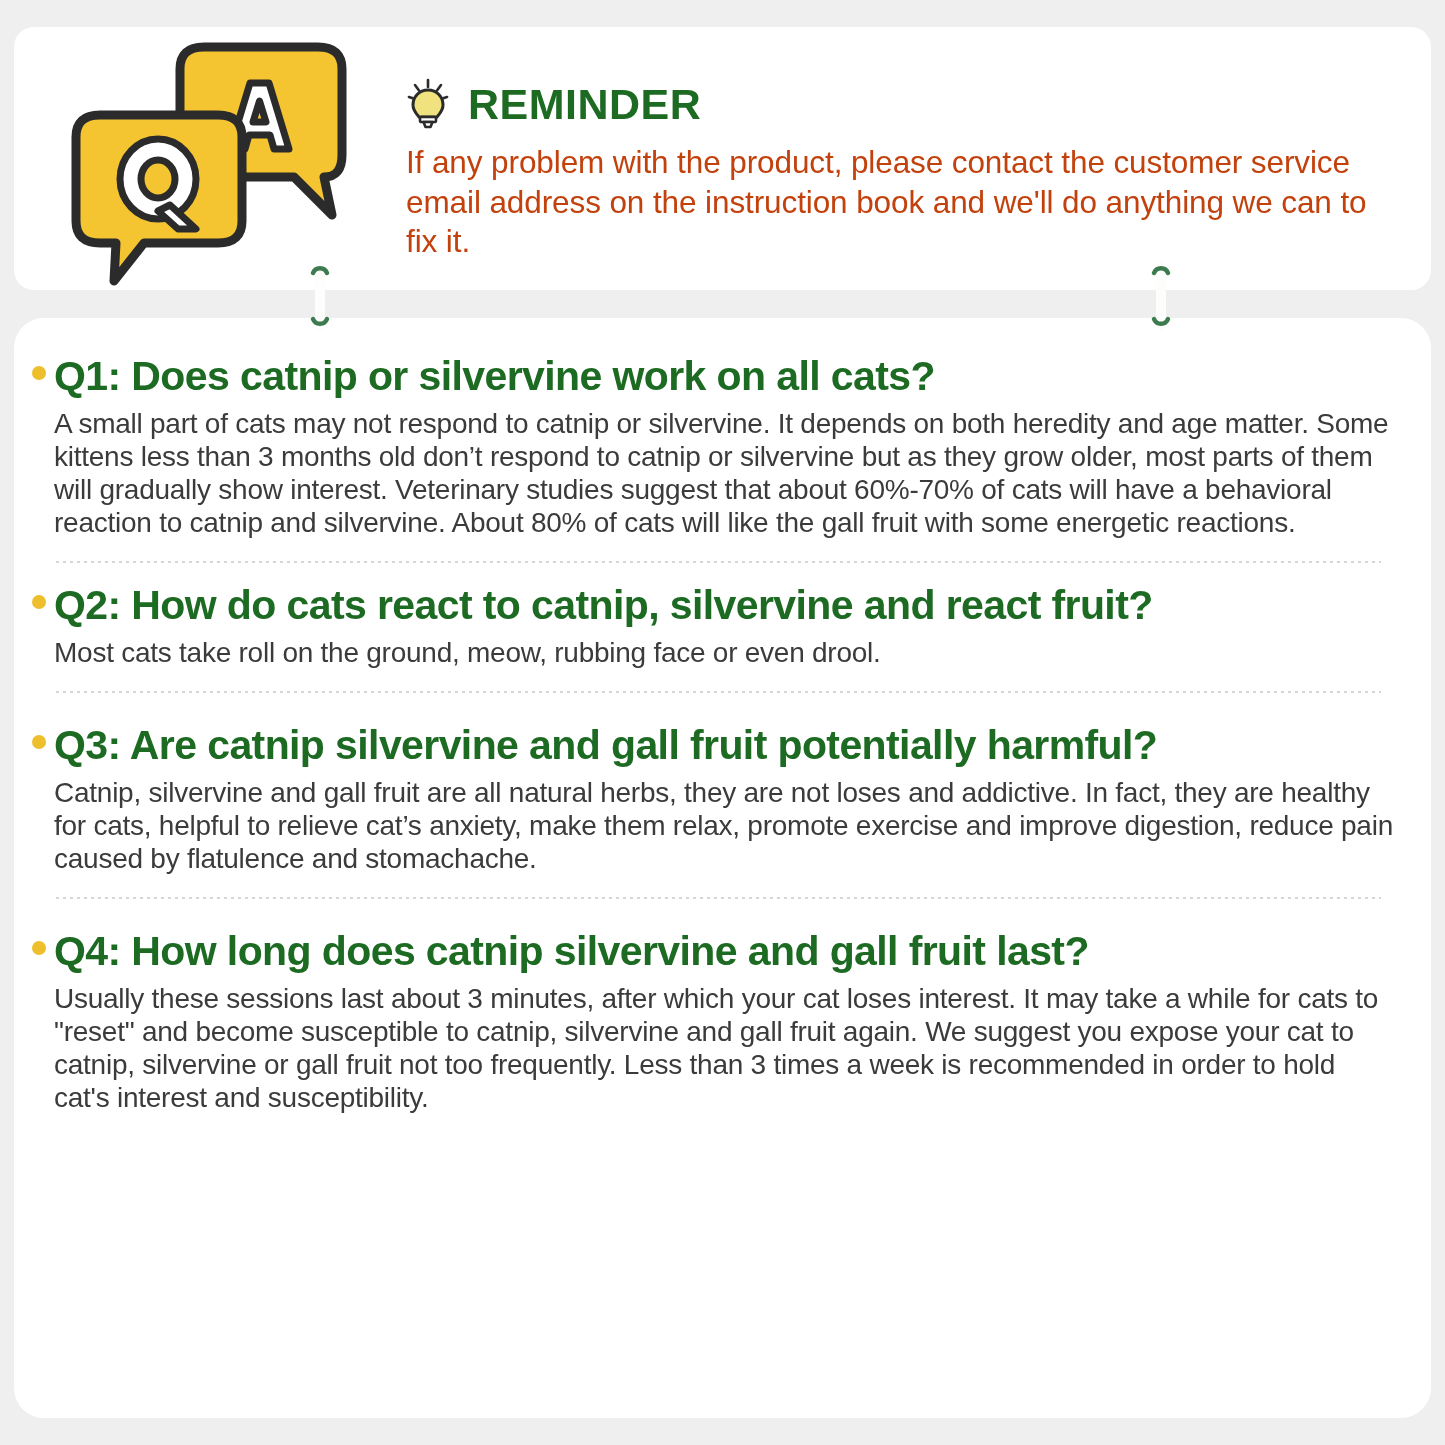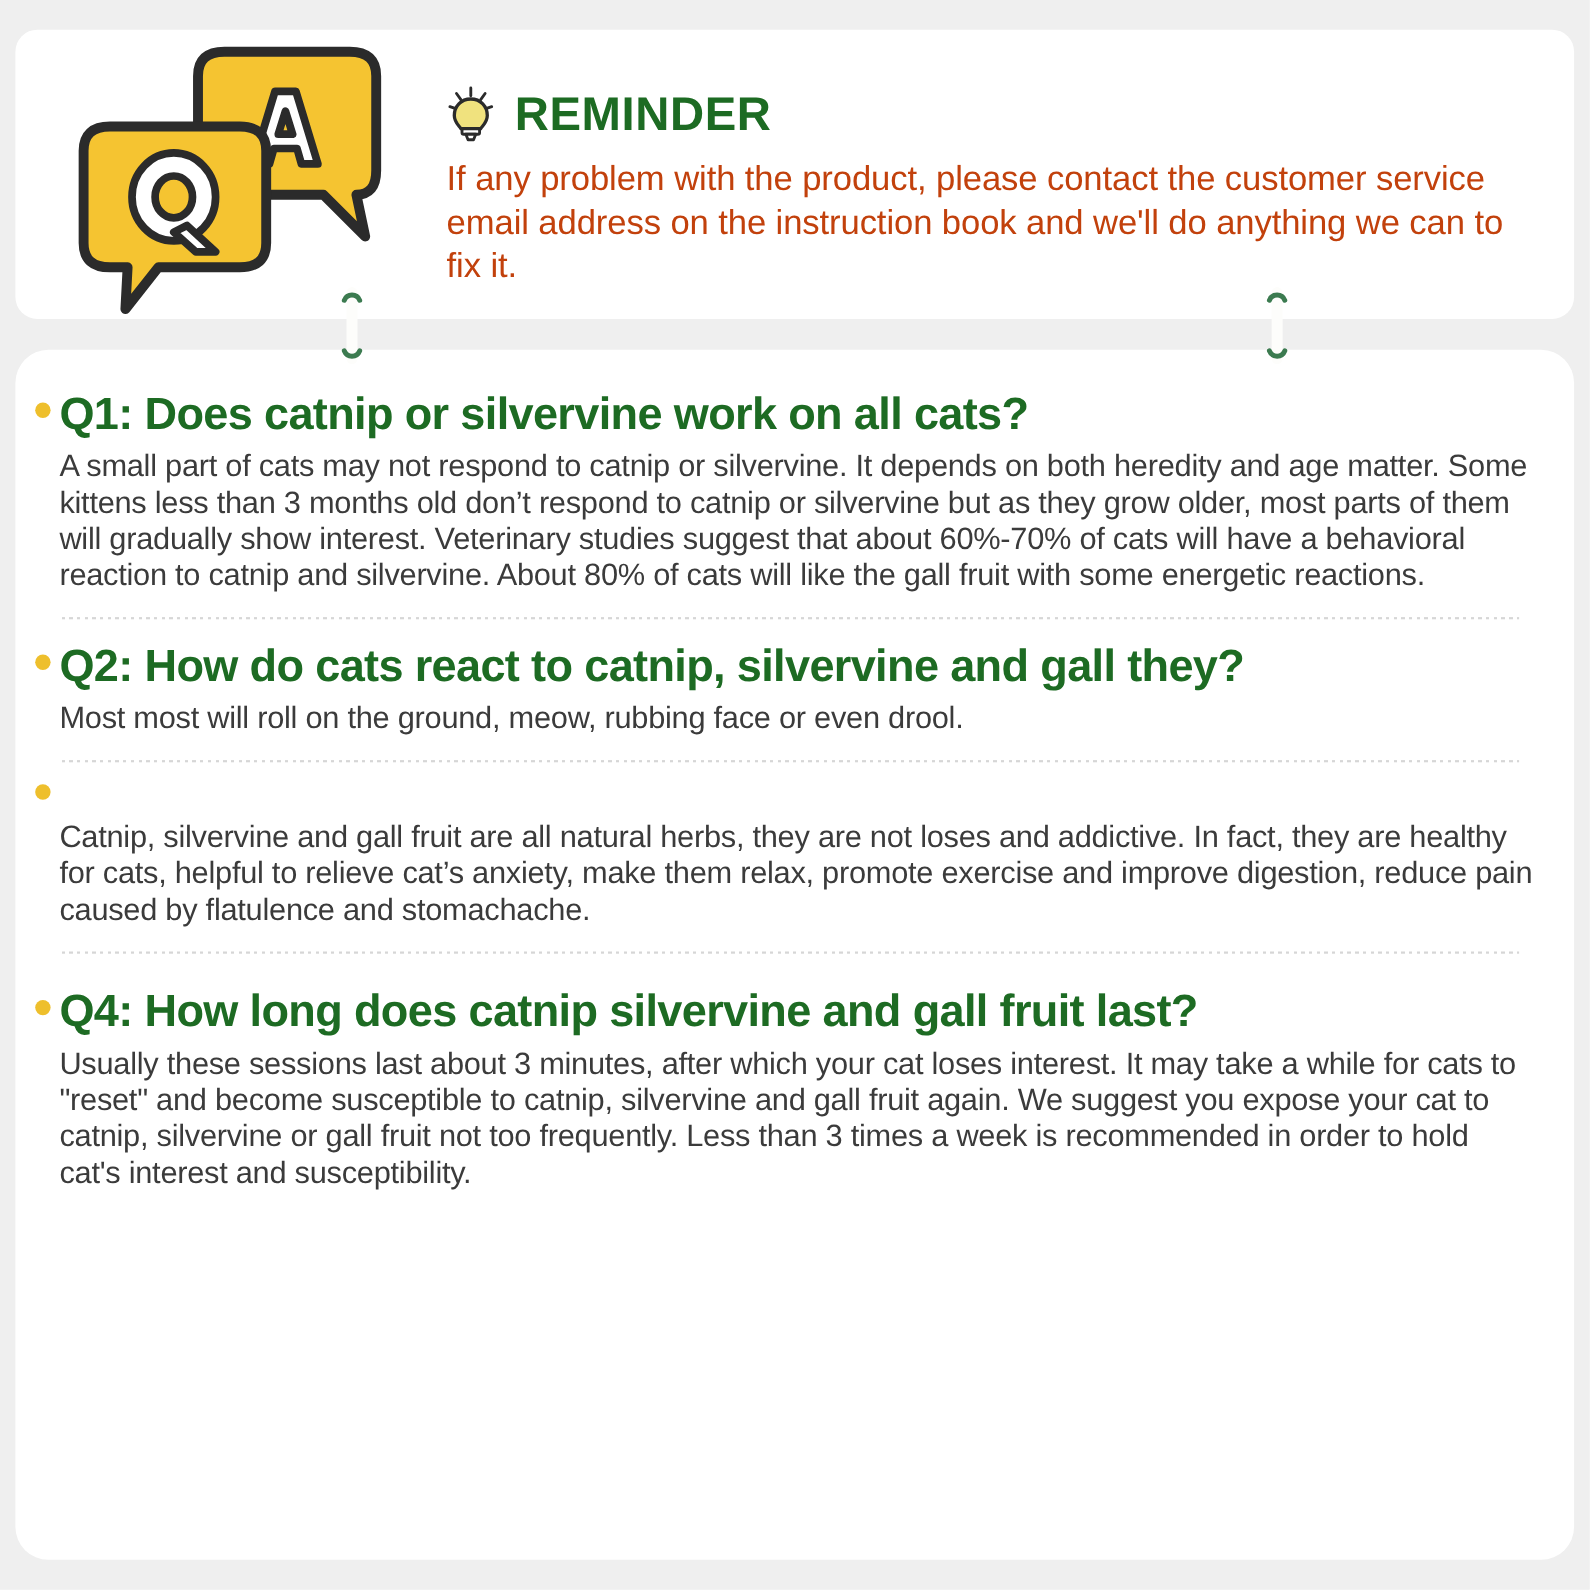--- a/index.html
+++ b/index.html
@@ -222,30 +222,31 @@
           <span class="q-bullet"></span>
           <span class="q-text">Q1: Does catnip or silvervine work on all cats?</span>
         </div>
         <div class="faq-a">A small part of cats may not respond to catnip or silvervine. It depends on both heredity and age matter. Some kittens less than 3 months old don’t respond to catnip or silvervine but as they grow older, most parts of them will gradually show interest. Veterinary studies suggest that about 60%-70% of cats will have a behavioral reaction to catnip and silvervine. About 80% of cats will like the gall fruit with some energetic reactions.</div>
       </div>
       <div class="divider"></div>
 
       <div class="faq-item">
         <div class="faq-q">
           <span class="q-bullet"></span>
-          <span class="q-text">Q2: How do cats react to catnip, silvervine and gall they?</span>
-        </div>
-        <div class="faq-a">Most most will roll on the ground, meow, rubbing face or even drool.</div>
+          <span class="q-text">Q2: How do cats react to catnip, silvervine and react fruit?</span>
+        </div>
+        <div class="faq-a">Most cats take roll on the ground, meow, rubbing face or even drool.</div>
       </div>
       <div class="divider"></div>
       <div class="gap-1"></div>
 
       <div class="faq-item">
         <div class="faq-q">
           <span class="q-bullet"></span>
+          <span class="q-text">Q3: Are catnip silvervine and gall fruit potentially harmful?</span>
         </div>
         <div class="faq-a">Catnip, silvervine and gall fruit are all natural herbs, they are not loses and addictive. In fact, they are healthy for cats, helpful to relieve cat’s anxiety, make them relax, promote exercise and improve digestion, reduce pain caused by flatulence and stomachache.</div>
       </div>
       <div class="divider"></div>
       <div class="gap-1"></div>
 
       <div class="faq-item">
         <div class="faq-q">
           <span class="q-bullet"></span>
           <span class="q-text">Q4: How long does catnip silvervine and gall fruit last?</span>

